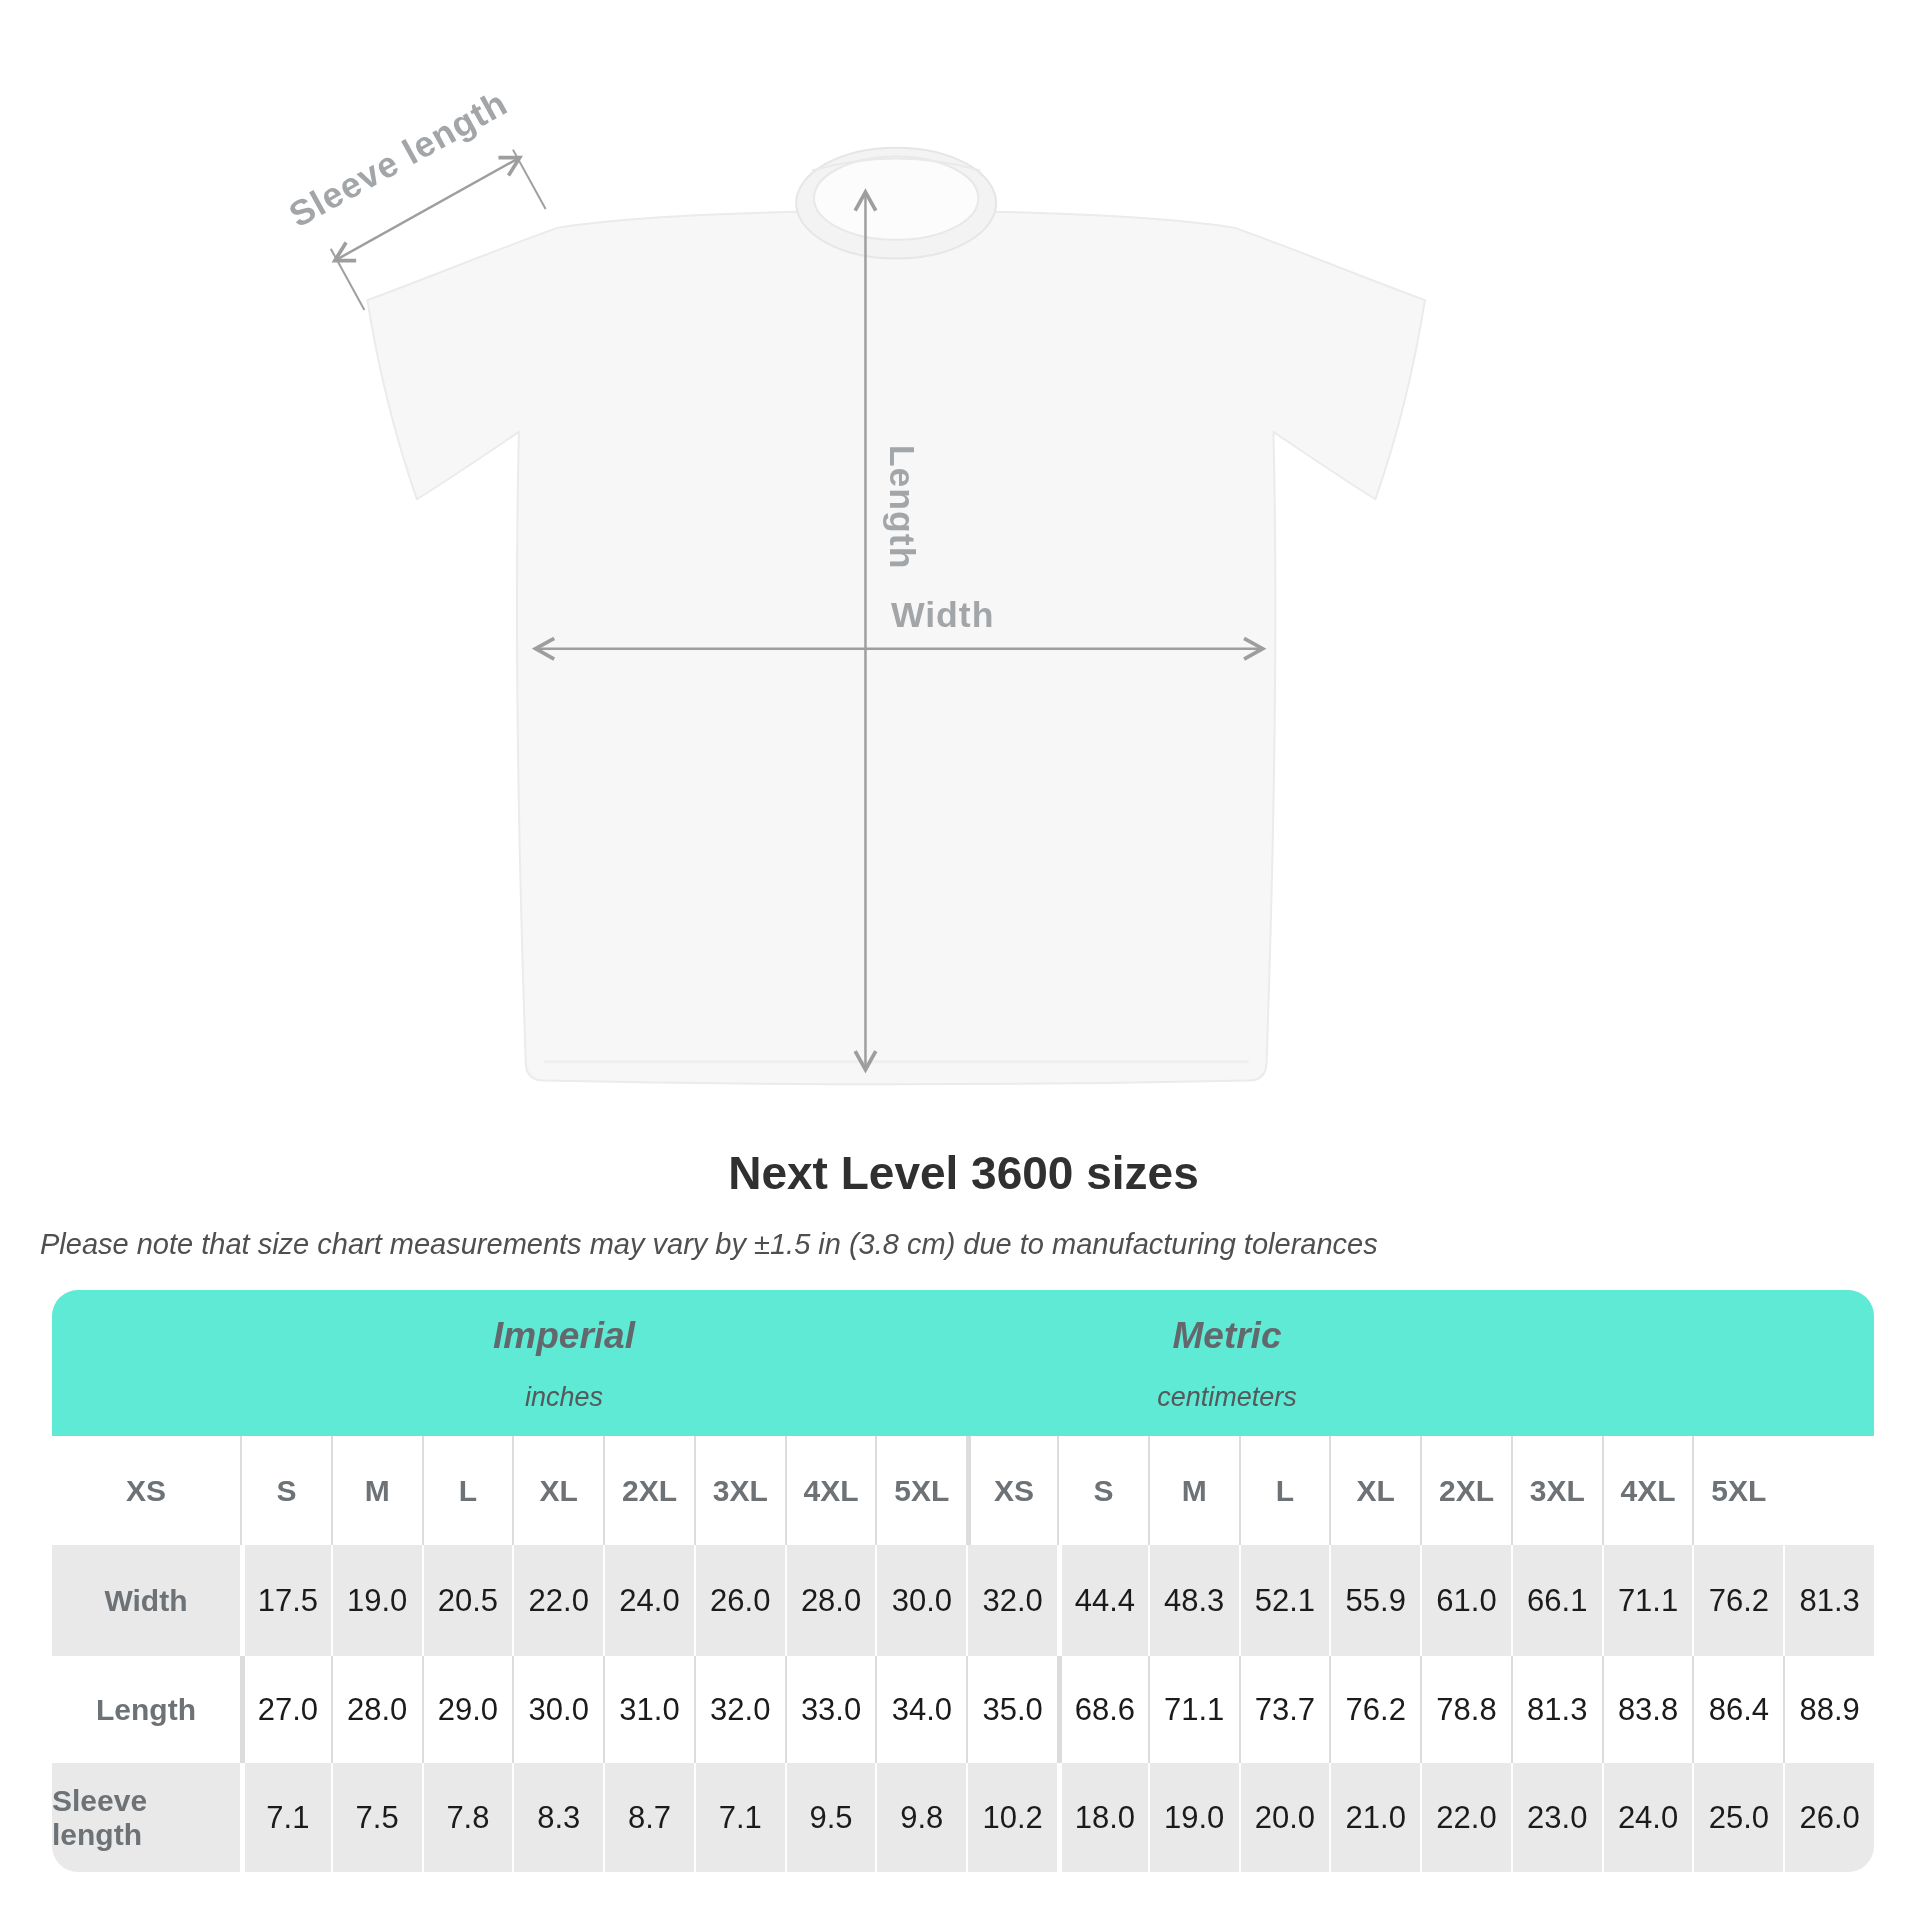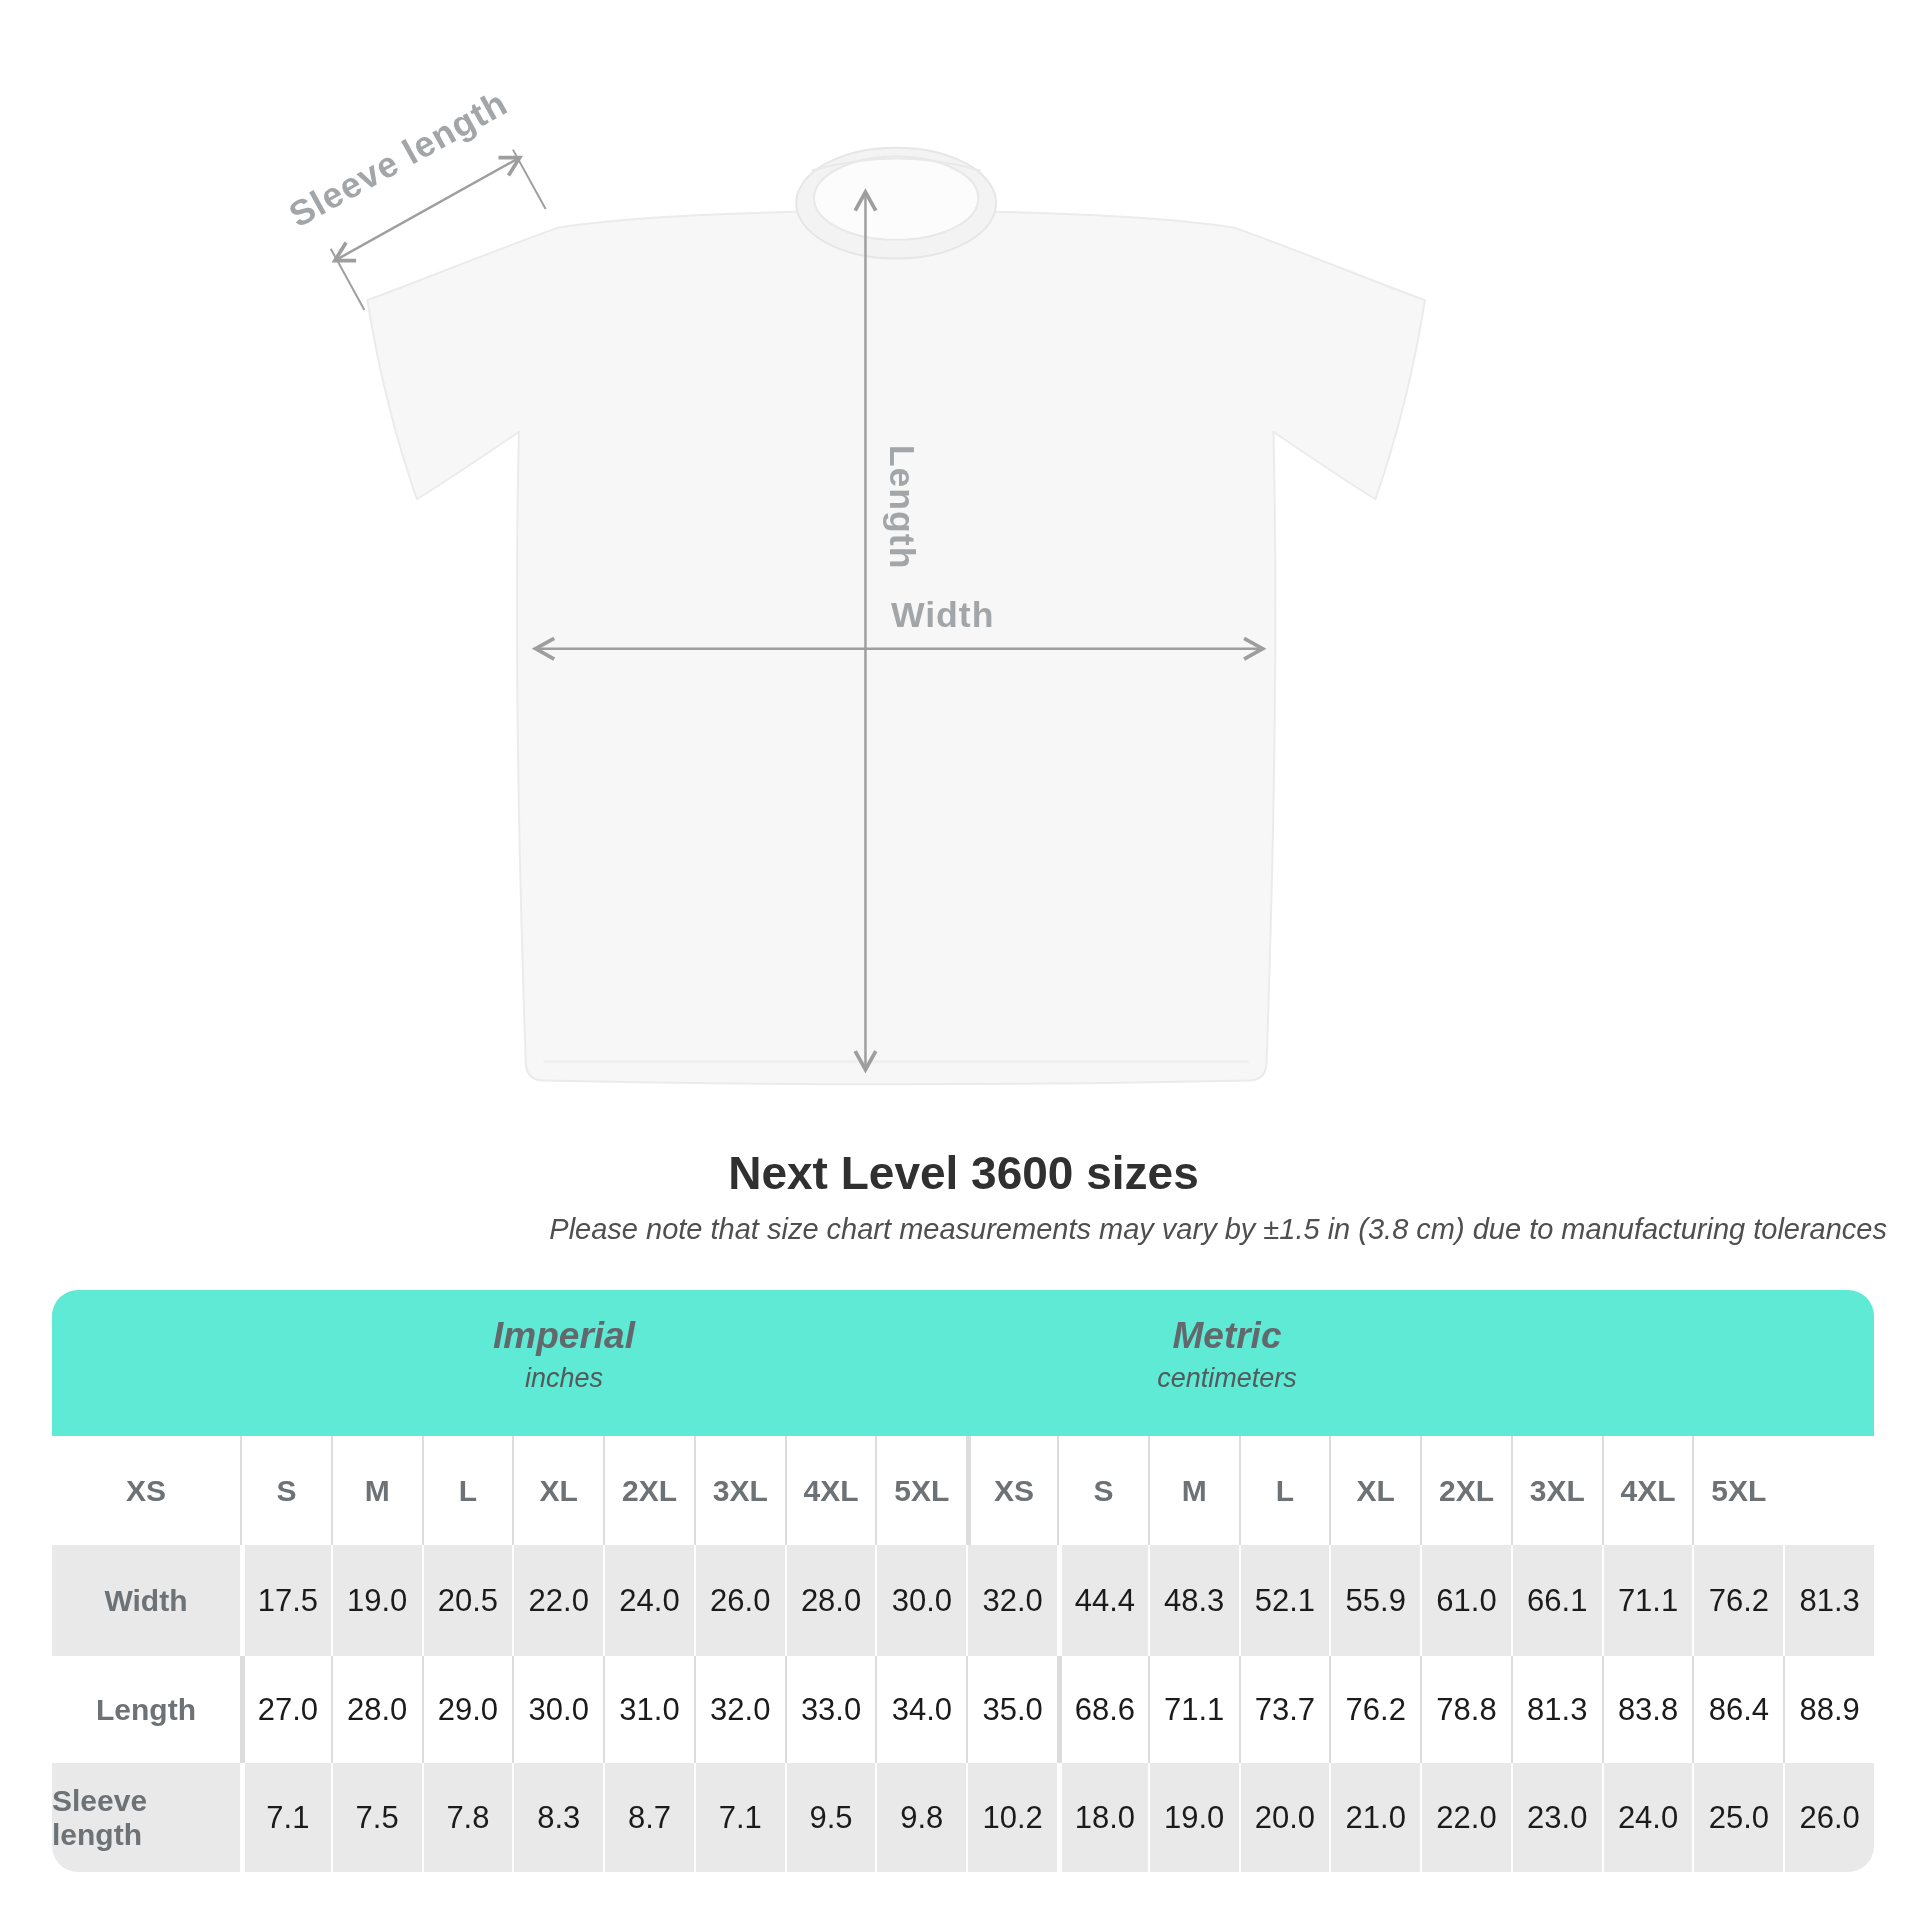--- a/index.html
+++ b/index.html
@@ -6,30 +6,30 @@
   body{width:1927px;height:1927px;overflow:hidden;font-family:"Liberation Sans","DejaVu Sans",sans-serif;}
   .page{position:relative;width:1927px;height:1927px;background:#fff;}
 
   
   .diagram{position:relative;width:1927px;height:1139px;}
   .diagram svg{display:block;width:1927px;height:1139px;}
   .dim-label{font-family:"Liberation Sans","DejaVu Sans",sans-serif;font-weight:bold;font-size:36px;fill:#a2a6a9;letter-spacing:1px;}
 
   
   .title{margin:8px 0 0 0;text-align:center;font-size:46px;line-height:53px;font-weight:bold;color:#303030;}
-  .subtitle{margin:12px 40px 0 40px;text-align:right;font-size:29px;line-height:34px;font-style:italic;color:#4f4f4f;}
+  .subtitle{margin:27px 40px 0 40px;text-align:left;font-size:29px;line-height:34px;font-style:italic;color:#4f4f4f;}
 
   
   .size-table{position:absolute;left:52px;top:1290px;width:1822px;border-radius:26px;overflow:hidden;}
   .band{position:relative;height:146px;background:#5eead4;}
   .band .unit-stack{position:absolute;top:24px;transform:translateX(-50%);text-align:center;}
   .band .unit-stack.imperial{left:512px;}
   .band .unit-stack.metric{left:1175px;}
   .band .sys{font-size:37px;font-weight:bold;font-style:italic;color:#63686c;line-height:44px;}
-  .band .unit{font-size:27px;font-style:italic;color:#54595c;line-height:34px;margin-top:3px;}
+  .band .unit{font-size:27px;font-style:italic;color:#54595c;line-height:34px;margin-top:22px;}
 
   .trow{display:grid;grid-template-columns:188px repeat(18,1fr);}
   .trow.rw{background:#ffffff;height:109px;}
   .trow.rg{background:#e9e9e9;}
   .trow.r-width{height:111px;}
   .trow.r-length{height:107px;}
   .trow.r-sleeve{height:109px;}
   .c{display:flex;align-items:center;justify-content:center;font-size:31px;color:#1b1b1b;border-left:2px solid transparent;}
   .c:first-child{border-left:none;justify-content:center;}
   .rw .c{border-left-color:#dcdcdc;}

